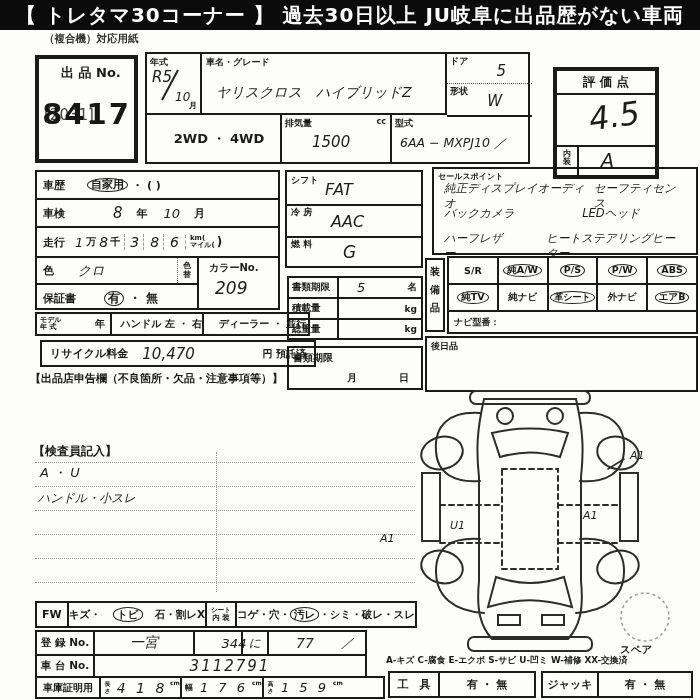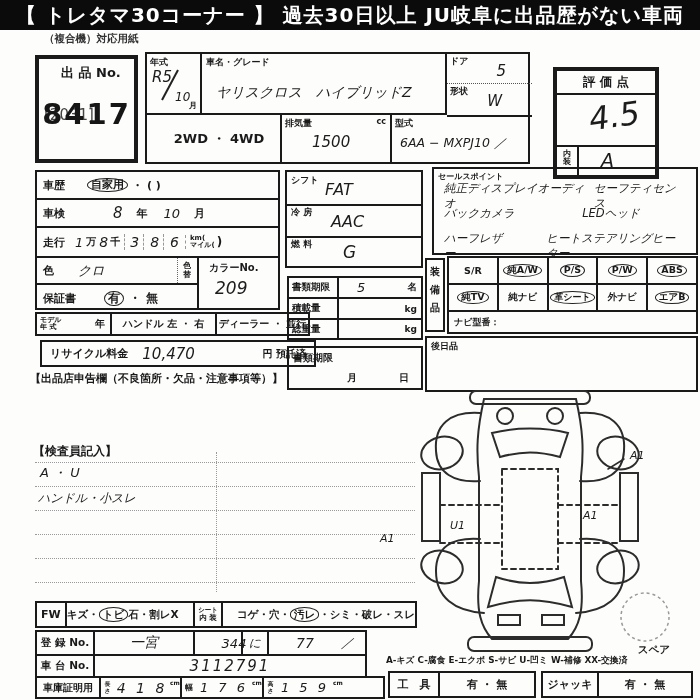--- a/index.html
+++ b/index.html
@@ -239,21 +239,21 @@
   </div>
 
   <div class="box" style="left:35px;top:312px;width:275px;height:24px;">
     <div class="abs cell br" style="left:0;top:0;width:75px;">
       <span style="padding-left:3px;">
         <span class="tiny" style="display:block;">モデル</span>
         <span class="tiny" style="display:block;">年 式</span>
       </span>
       <span class="lbl" style="font-size:10px;margin-left:auto;padding-right:5px;">年</span>
     </div>
-    <div class="abs cell br" style="left:75px;top:0;width:105px;justify-content:center;">
+    <div class="abs cell br" style="left:75px;top:0;width:92px;justify-content:flex-end;">
       <span class="lbl" style="font-size:10px;">ハンドル 左 ・ 右</span>
     </div>
     <div class="abs cell" style="left:180px;top:0;width:91px;justify-content:center;">
       <span class="lbl" style="font-size:10px;">ディーラー ・ 並行</span>
     </div>
   </div>
 
   <div class="box row" style="left:40px;top:340px;width:276px;height:27px;padding:0 8px;">
     <span class="lbl" style="font-size:11px;">リサイクル料金</span>
     <span class="hw" style="font-size:15px;margin-left:14px;">10,470</span>
@@ -301,35 +301,35 @@
         <ellipse cx="198" cy="182" rx="21" ry="16" transform="rotate(-14 198 182)"></ellipse>
         <rect x="2" y="88" width="18" height="68"></rect>
         <rect x="200" y="88" width="18" height="68"></rect>
         <line x1="188" y1="84" x2="204" y2="74" stroke-width="1.5"></line>
       </g>
       <circle cx="225" cy="232" r="24" fill="none" stroke="#999" stroke-width="1.5" stroke-dasharray="3 3"></circle>
     </svg>
     <span class="abs hw" style="left:210px;top:64px;font-size:11px;">A1</span>
     <span class="abs hw" style="left:163px;top:124px;font-size:11px;">A1</span>
     <span class="abs hw" style="left:30px;top:134px;font-size:11px;">U1</span>
-    <span class="abs lbl" style="left:200px;top:258px;width:50px;text-align:right;font-size:10.5px;">スペア</span>
+    <span class="abs lbl" style="left:200px;top:258px;width:50px;text-align:left;font-size:10.5px;">スペア</span>
   </div>
 
   <div class="box row" style="left:35px;top:601px;width:382px;height:27px;">
     <span class="cell br lbl" style="width:34px;justify-content:center;font-size:11px;">FW</span>
-    <span class="cell" style="width:146px;justify-content:flex-start;white-space:nowrap;">
+    <span class="cell" style="width:146px;justify-content:space-between;white-space:nowrap;">
       <span class="lbl" style="font-size:10.5px;">キズ・</span>
         <span class="lbl circ" style="font-size:10.5px;">トビ</span>
         <span class="lbl" style="font-size:10.5px;">石・割レX</span>
     </span>
     <span class="cell br" style="width:34px;border-left:2px solid #1a1a1a;flex-direction:column;justify-content:center;align-items:center;">
       <span class="tiny" style="font-size:6.5px;">シート</span>
       <span class="tiny" style="font-size:7.5px;">内 装</span>
     </span>
-    <span class="cell" style="flex:1;justify-content:center;white-space:nowrap;padding-left:14px;">
+    <span class="cell" style="flex:1;justify-content:center;white-space:nowrap;">
       <span class="lbl" style="font-size:10.5px;">コゲ・穴・</span>
         <span class="lbl circ" style="font-size:10.5px;">汚レ</span>
         <span class="lbl" style="font-size:10.5px;">・シミ・破レ・スレ</span>
     </span>
   </div>
 
   <div class="box row" style="left:35px;top:630px;width:332px;height:26px;">
     <span class="cell br lbl" style="width:58px;justify-content:center;font-size:10.5px;">登 録 No.</span>
     <span class="cell br hw" style="width:100px;justify-content:center;font-size:14px;">一宮</span>
     <span class="cell br hw" style="width:48px;justify-content:center;font-size:13px;padding-left:32px;">344</span>

